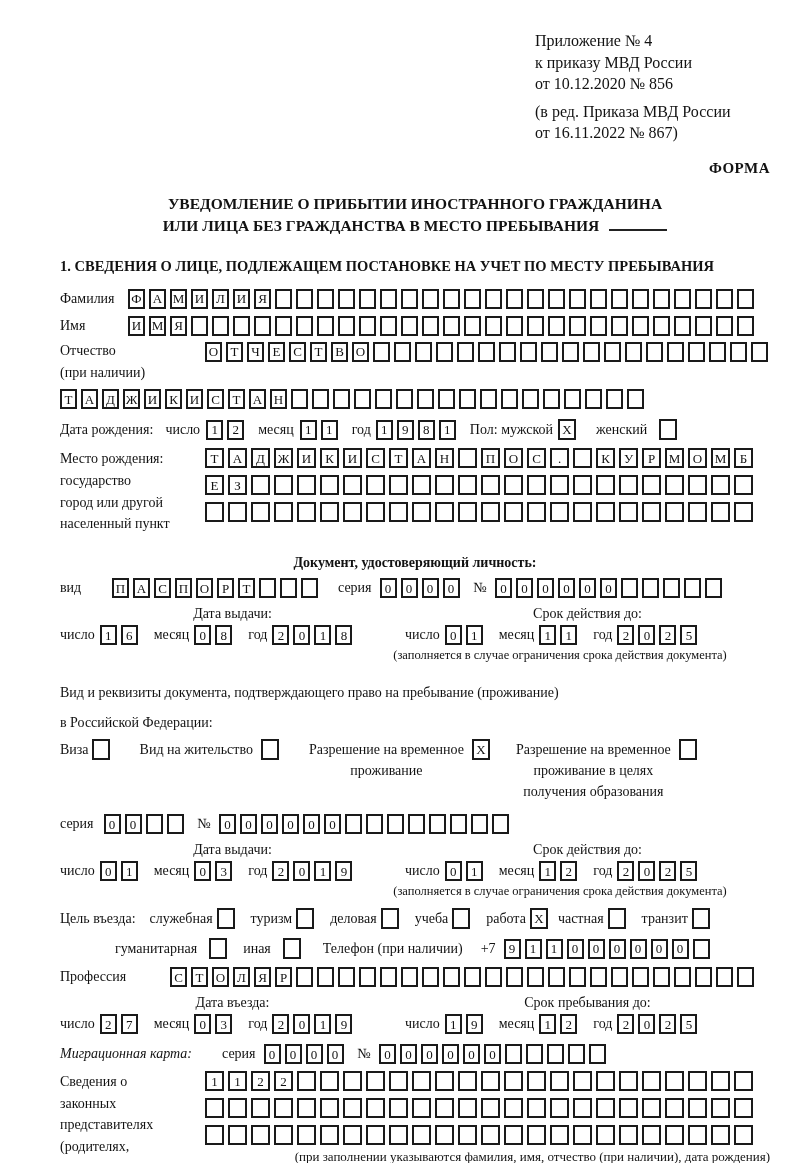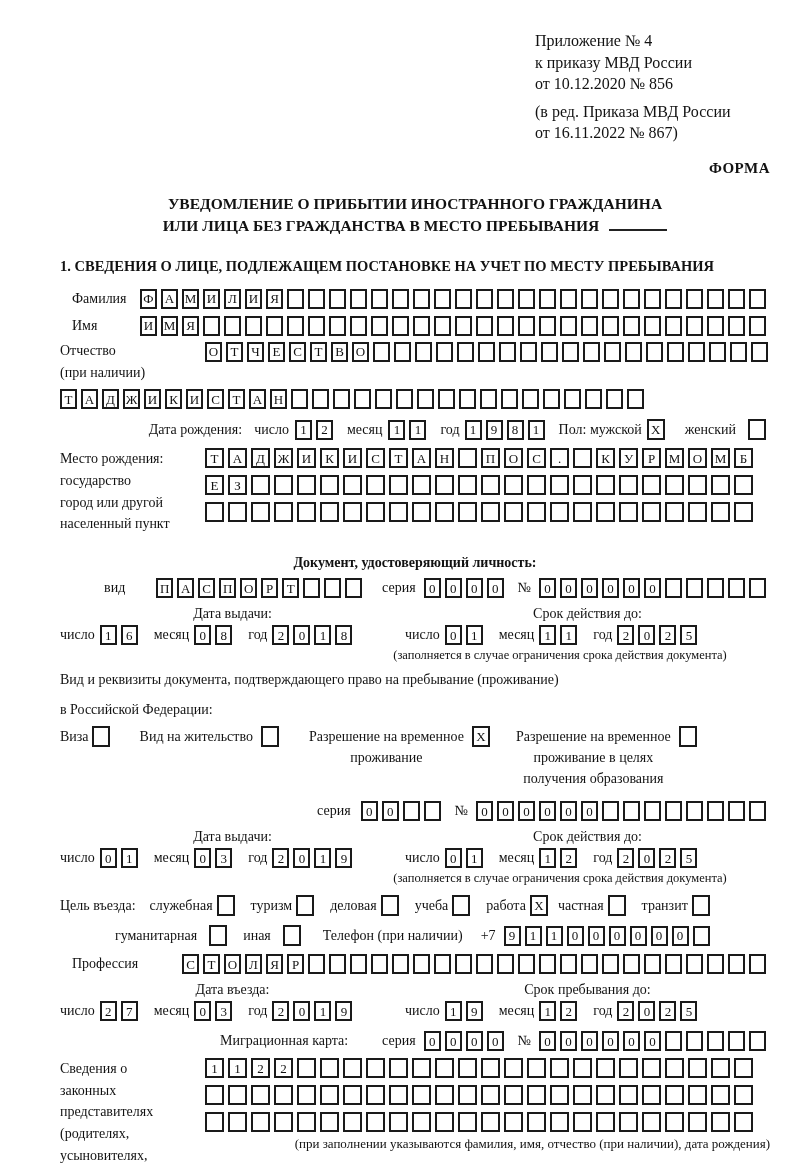--- a/index.html
+++ b/index.html
@@ -15,38 +15,38 @@
   .uline{display:inline-block;width:58px;border-bottom:2px solid #222;height:12px;margin-left:10px;}
   .sect{margin-top:20px;font-weight:bold;font-size:14.5px;}
   
   .boxes{display:inline-flex;flex-wrap:nowrap;flex:0 0 auto;}
   .cell{box-sizing:border-box;display:inline-flex;align-items:center;justify-content:center;
         width:17px;height:20px;border:2px solid #1a1a1a;margin-right:4px;
         font-size:13px;line-height:1;flex:0 0 auto;background:#fff;}
   .wide .cell{width:19px;}
   .cb .cell{width:18px;height:21px;}
   
-  .frow{display:flex;align-items:center;margin-top:7px;justify-content:flex-end;}
+  .frow{display:flex;align-items:center;margin-top:7px;}
   .frow .flabel{flex:0 0 auto;}
   .two-line{display:flex;align-items:flex-start;margin-top:4px;}
   .lblcol{flex:0 0 auto;line-height:1.55;}
-  .w68{width:68px;} .w145{width:145px;} .w120{width:120px;} .w52{width:52px;} .w110{width:110px;} .w150{width:150px;}
+  .w68{width:68px;} .w145{width:145px;} .w120{width:120px;} .w52{width:52px;} .w110{width:110px;} .w150{width:150px;font-style:italic;}
   .boxcol .boxes{display:flex;margin-bottom:7px;}
   .boxcol .boxes:last-child{margin-bottom:0;}
   .doc-head{margin-top:20px;text-align:center;font-weight:bold;font-size:14px;}
   
   .dates{display:flex;margin-top:8px;}
   .dcol-l{width:345px;flex:0 0 auto;}
   .dcol-r{flex:1;}
   .dhead{text-align:center;margin-bottom:3px;}
   .dline{display:flex;align-items:center;}
   .dline .lbl{margin-right:5px;}
   .dline .grp{margin-right:12px;}
   .dnote{margin-top:3px;font-size:12.5px;text-align:center;white-space:nowrap;margin-left:-55px;}
-  .plain{margin-top:9px;}
+  .plain{margin-top:22px;}
   
   .opts{display:flex;align-items:flex-start;margin-top:8px;}
   .opt{display:flex;align-items:flex-start;}
   .opt .olbl{line-height:1.5;}
   .opt .cbx{margin-left:8px;margin-top:0px;}
   .ctr{text-align:center;}
   
   .prow{display:flex;align-items:center;margin-top:9px;}
   .prow .pl{margin-right:4px;}
   .prow .pb{margin-right:12px;}

